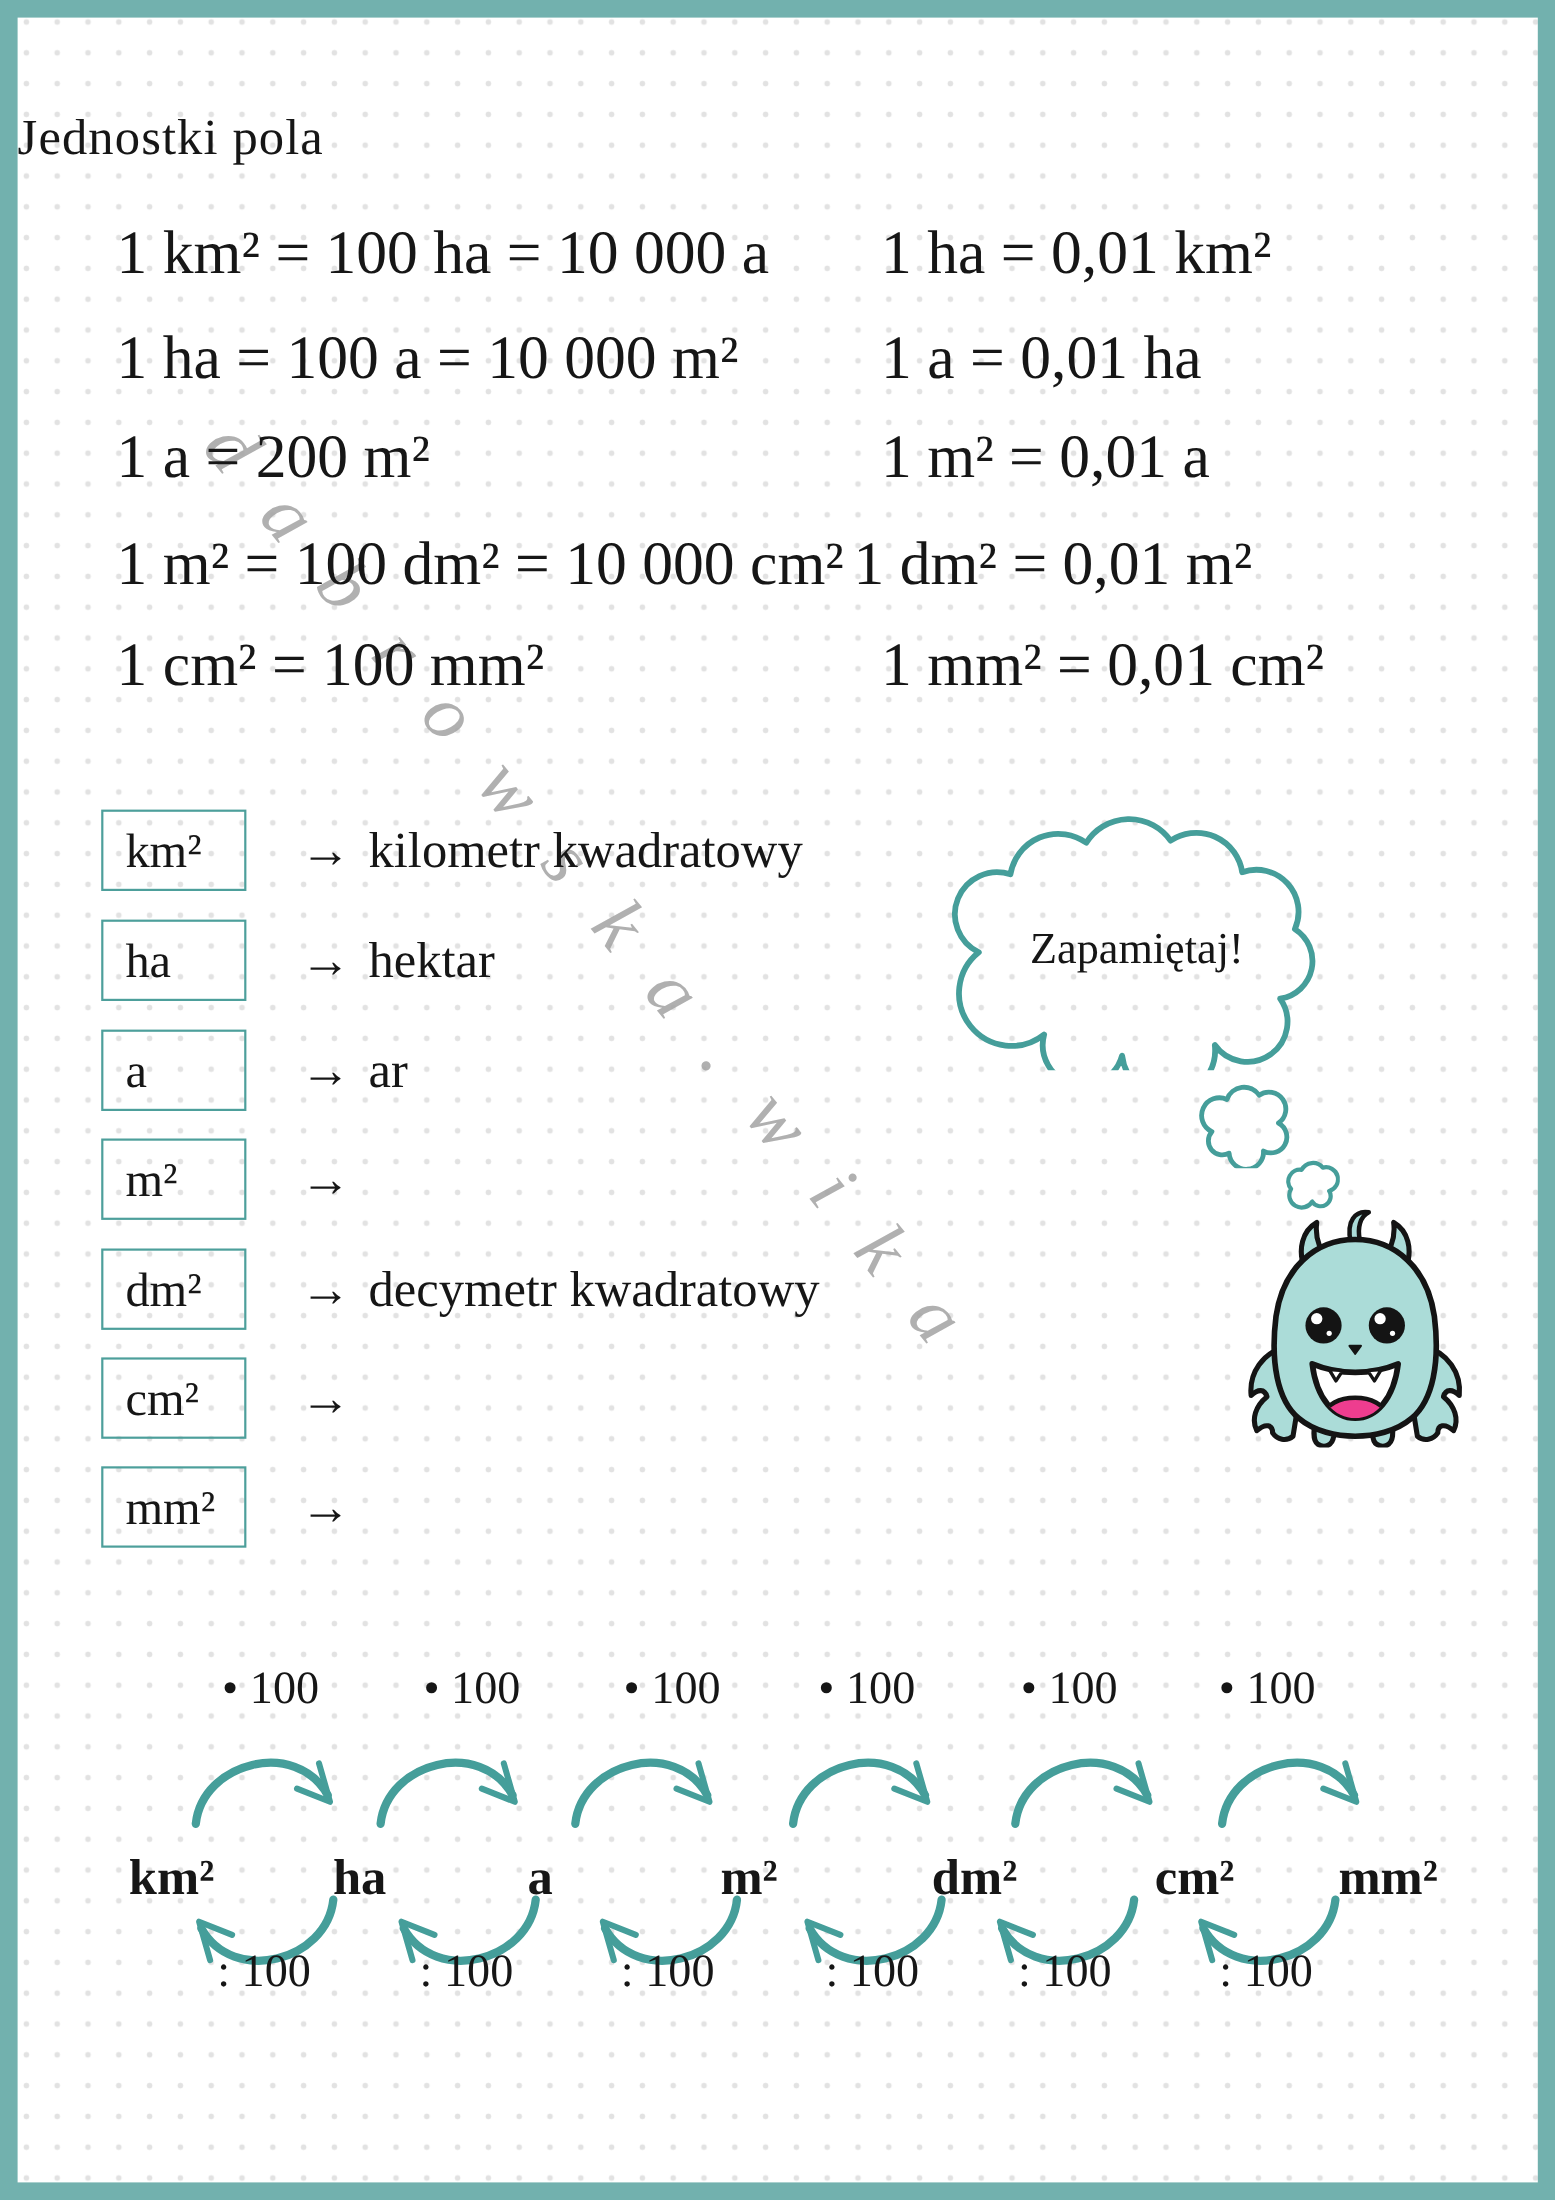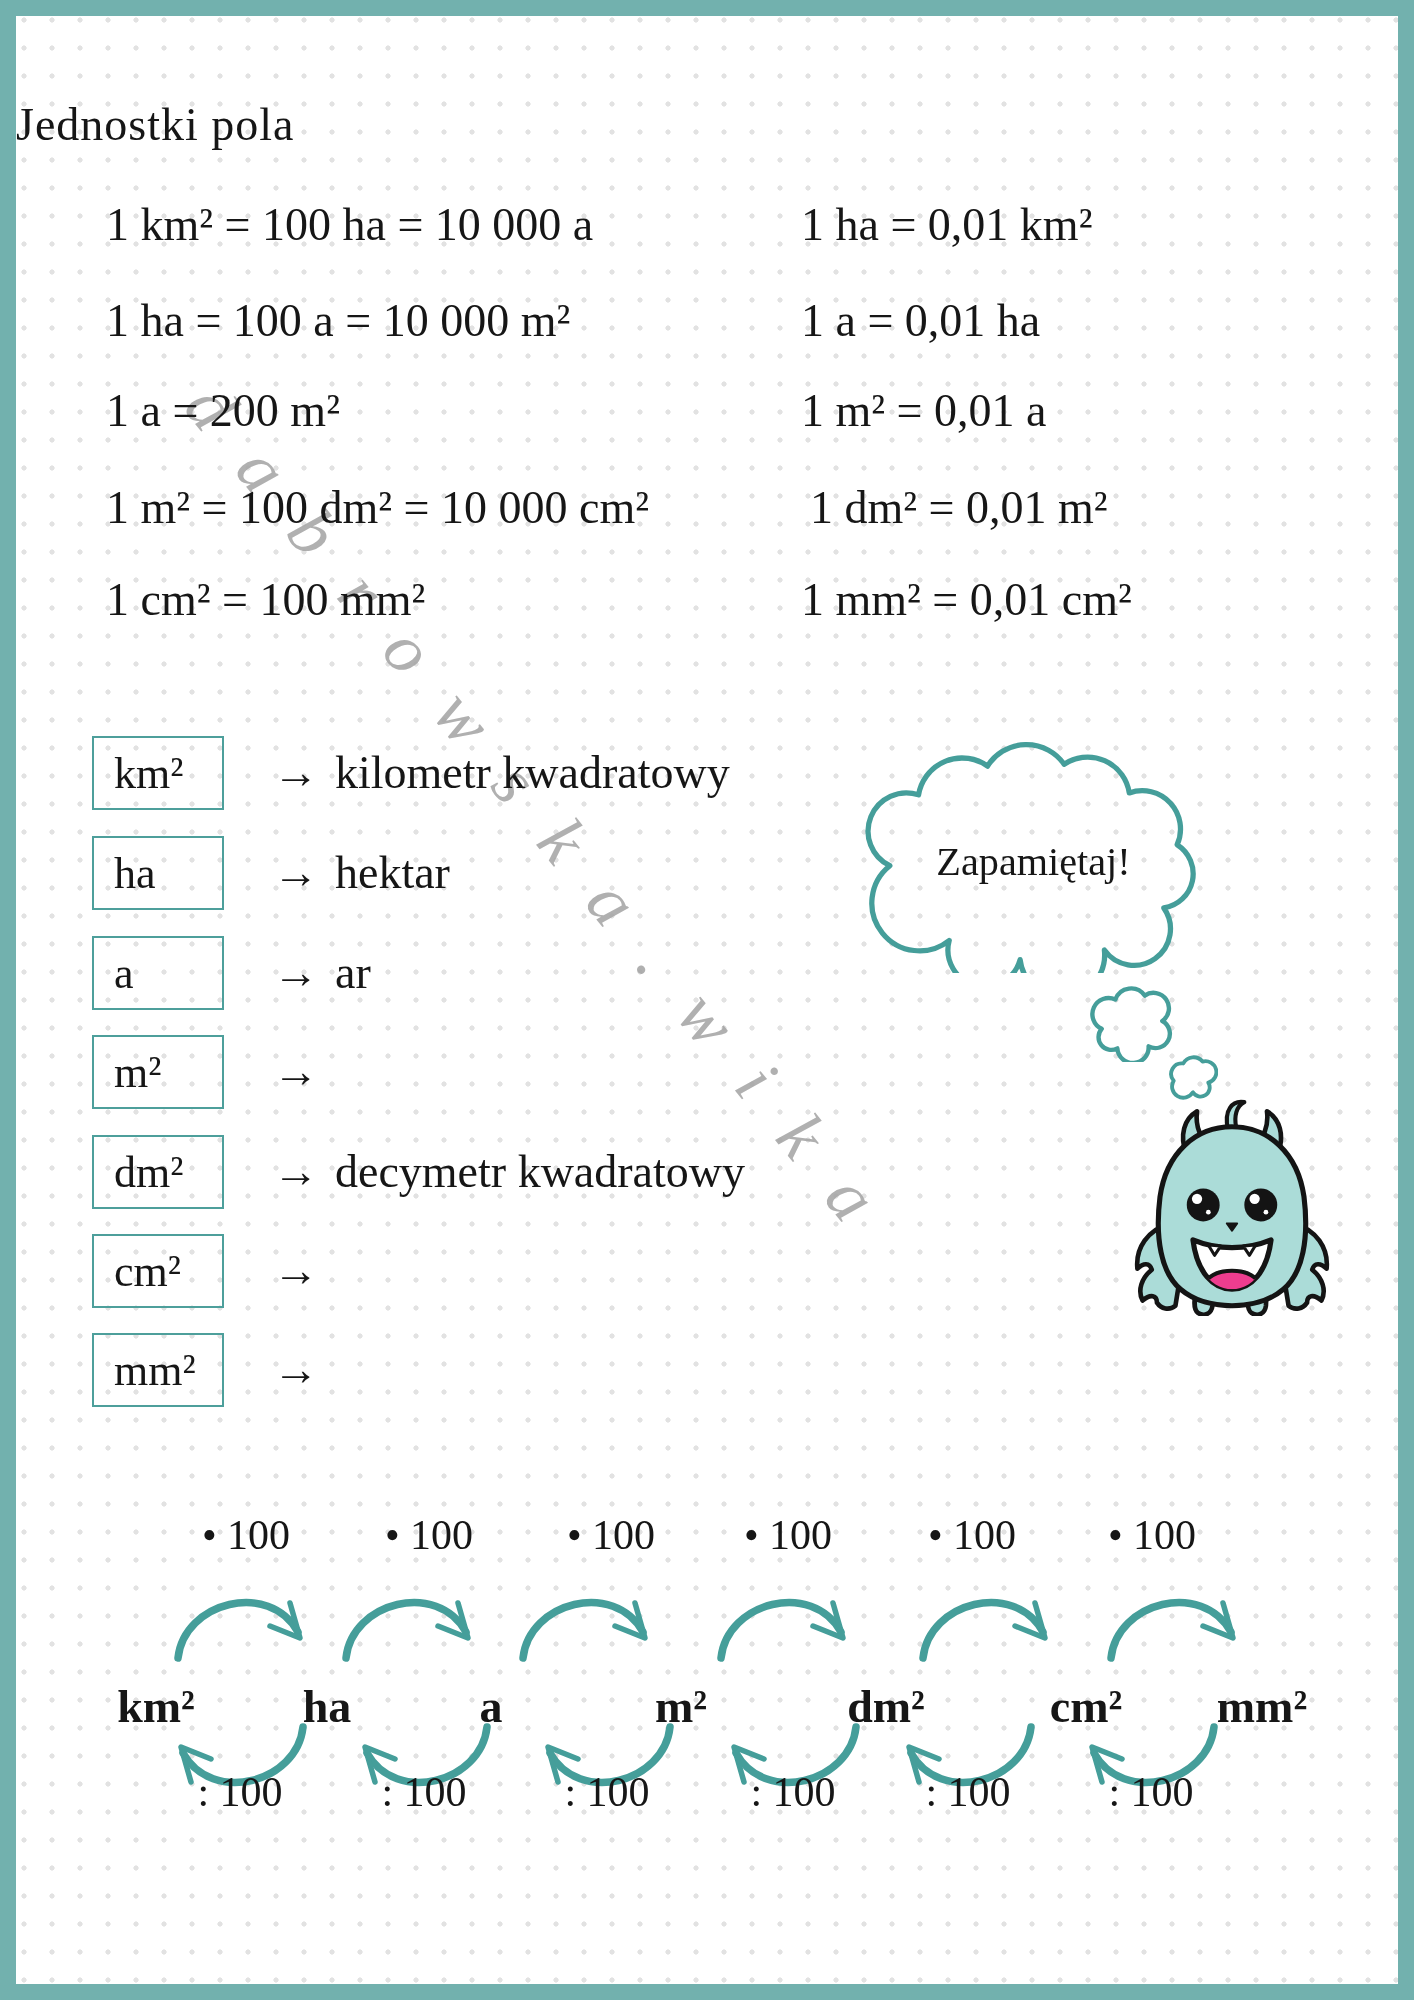--- a/index.html
+++ b/index.html
@@ -21,21 +21,21 @@
     text-align:left;font-size:46px;letter-spacing:1px;
   }
   .watermark{
     position:absolute;left:215px;top:352px;
     font-size:70px;font-style:italic;letter-spacing:46px;
     color:#a3a3a3;opacity:.85;white-space:nowrap;
     transform:rotate(51deg);transform-origin:0 0;
     z-index:1;pointer-events:none;
   }
   .content{position:relative;z-index:2;}
-  .frow{position:absolute;font-size:46px;white-space:nowrap;}
+  .frow{position:absolute;font-size:56px;white-space:nowrap;}
   .unit-box{
     position:absolute;left:76px;width:132px;height:74px;
     border:2.5px solid #4d9f9b;box-sizing:border-box;
   }
   .unit-box span{display:block;margin:8px 0 0 20px;font-size:44px;line-height:56px;}
   .unit-label{
     position:absolute;left:257px;height:74px;line-height:74px;
     font-size:46px;white-space:nowrap;display:flex;gap:16px;
   }
   .chain-unit{
@@ -62,21 +62,21 @@
 
     <div class="frow" style="left:90px;top:182px">1 km² = 100 ha = 10 000 a</div>
     <div class="frow" style="left:90px;top:278px">1 ha = 100 a = 10 000 m²</div>
     <div class="frow" style="left:90px;top:368px">1 a = 200 m²</div>
     <div class="frow" style="left:90px;top:465px">1 m² = 100 dm² = 10 000 cm²</div>
     <div class="frow" style="left:90px;top:557px">1 cm² = 100 mm²</div>
 
     <div class="frow" style="left:785px;top:182px">1 ha = 0,01 km²</div>
     <div class="frow" style="left:785px;top:278px">1 a = 0,01 ha</div>
     <div class="frow" style="left:785px;top:368px">1 m² = 0,01 a</div>
-    <div class="frow" style="left:794px;top:465px">1 dm² = 0,01 m²</div>
+    <div class="frow" style="left:760px;top:465px">1 dm² = 0,01 m²</div>
     <div class="frow" style="left:785px;top:557px">1 mm² = 0,01 cm²</div>
 
     <div class="unit-box" style="top:720px">
         <span>km²</span>
       </div>
     <div class="unit-label" style="top:720px">
         <span>→</span>
         <span>kilometr kwadratowy</span>
       </div>
 

